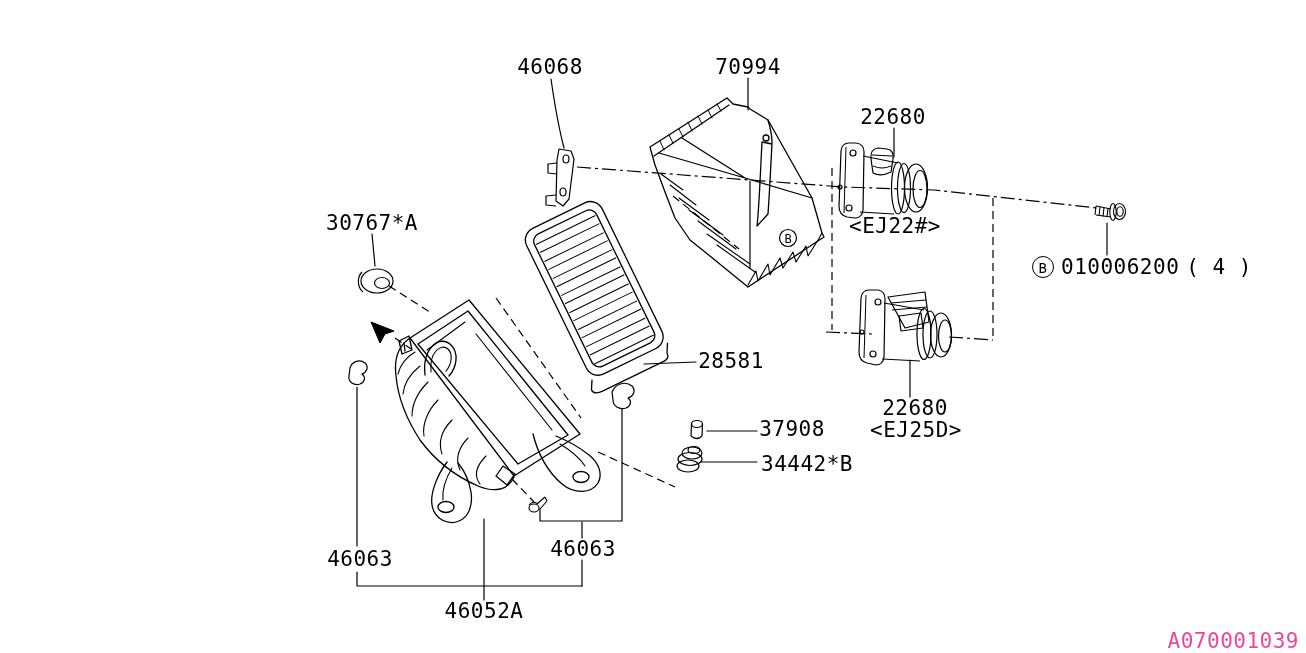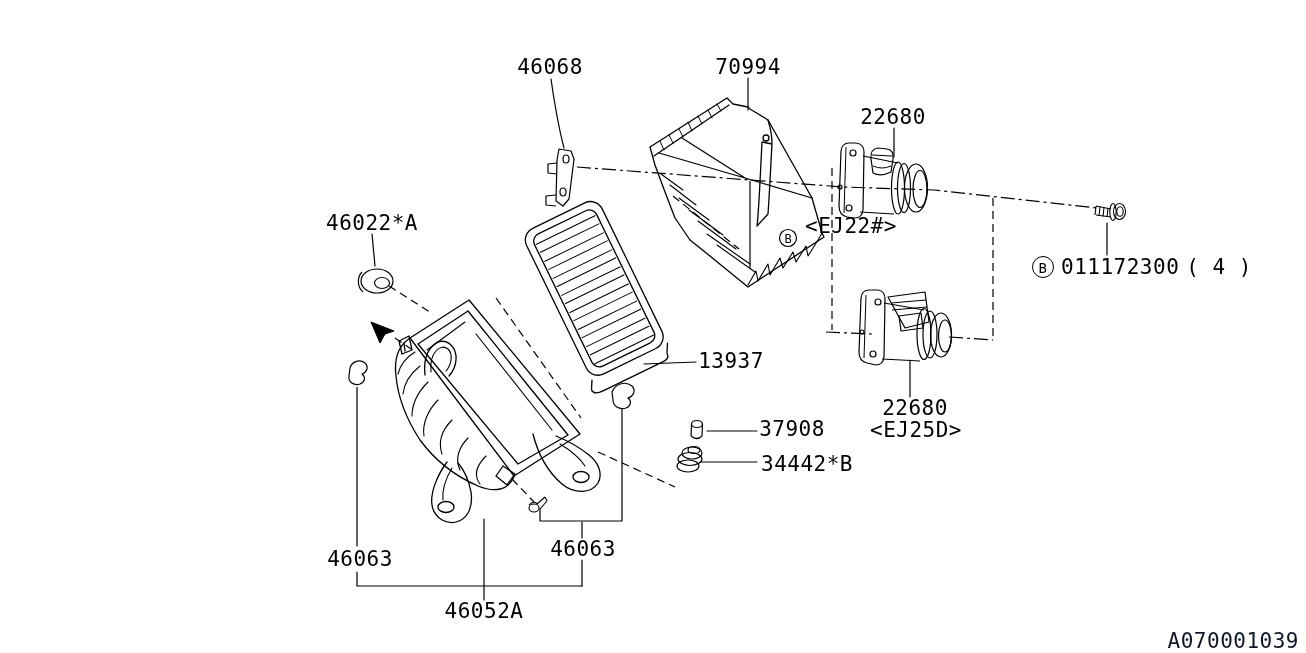--- a/index.html
+++ b/index.html
@@ -19,21 +19,21 @@
     font-family:"DejaVu Sans Mono", monospace;font-size:21px;color:#000;
     letter-spacing:0.5px;white-space:nowrap;
   }
   .badge-b{
     box-sizing:border-box;width:22px;height:22px;border:1.6px solid #000;
     border-radius:50%;display:flex;align-items:center;justify-content:center;
     font-size:14px;padding-top:1px;
   }
   .figure-id{
     position:absolute;right:7px;top:641px;transform:translate(0,-50%);
-    font-family:"DejaVu Sans Mono", monospace;font-size:21px;color:#0f172a;
+    font-family:"DejaVu Sans Mono", monospace;font-size:21px;color:#ec4899;
     letter-spacing:0.5px;
     margin-left:20px;
   }
 </style>
 </head>
 <body>
 
 <div class="stage">
 
   <svg width="1306" height="653" viewBox="0 0 1306 653">
@@ -191,32 +191,32 @@
     <g stroke="#000" fill="none" stroke-width="1.1">
       <ellipse cx="534" cy="508" rx="5" ry="4"></ellipse>
       <path d="M537,504 L545,497 M540,509 L547,501 M545,497 L547,501"></path>
       <path d="M529,505 Q533,500 538,504"></path>
     </g>
   </svg>
 
   <div class="lbl" style="left:550px;top:67px">46068</div>
   <div class="lbl" style="left:748px;top:67px">70994</div>
   <div class="lbl" style="left:893px;top:117px">22680</div>
-  <div class="lbl" style="left:851px;top:226px">&lt;EJ22#&gt;</div>
-  <div class="lbl" style="left:372px;top:223px">46022*A</div>
-  <div class="lbl" style="left:731px;top:361px">13937</div>
+  <div class="lbl" style="left:895px;top:226px">&lt;EJ22#&gt;</div>
+  <div class="lbl" style="left:372px;top:223px">30767*A</div>
+  <div class="lbl" style="left:731px;top:361px">28581</div>
   <div class="lbl" style="left:915px;top:408px">22680</div>
   <div class="lbl" style="left:916px;top:430px">&lt;EJ25D&gt;</div>
   <div class="lbl" style="left:792px;top:429px">37908</div>
   <div class="lbl" style="left:807px;top:464px">34442*B</div>
   <div class="lbl" style="left:360px;top:559px">46063</div>
   <div class="lbl" style="left:583px;top:549px">46063</div>
   <div class="lbl" style="left:484px;top:611px">46052A</div>
 
   <div class="bolt-row" style="left:1032px;top:267px">
     <span class="badge-b">B</span>
-    <span>011172300</span>
+    <span>010006200</span>
     <span>( 4  )</span>
   </div>
 
   <div class="figure-id">A070001039</div>
 
 </div>
 
 </body></html>

